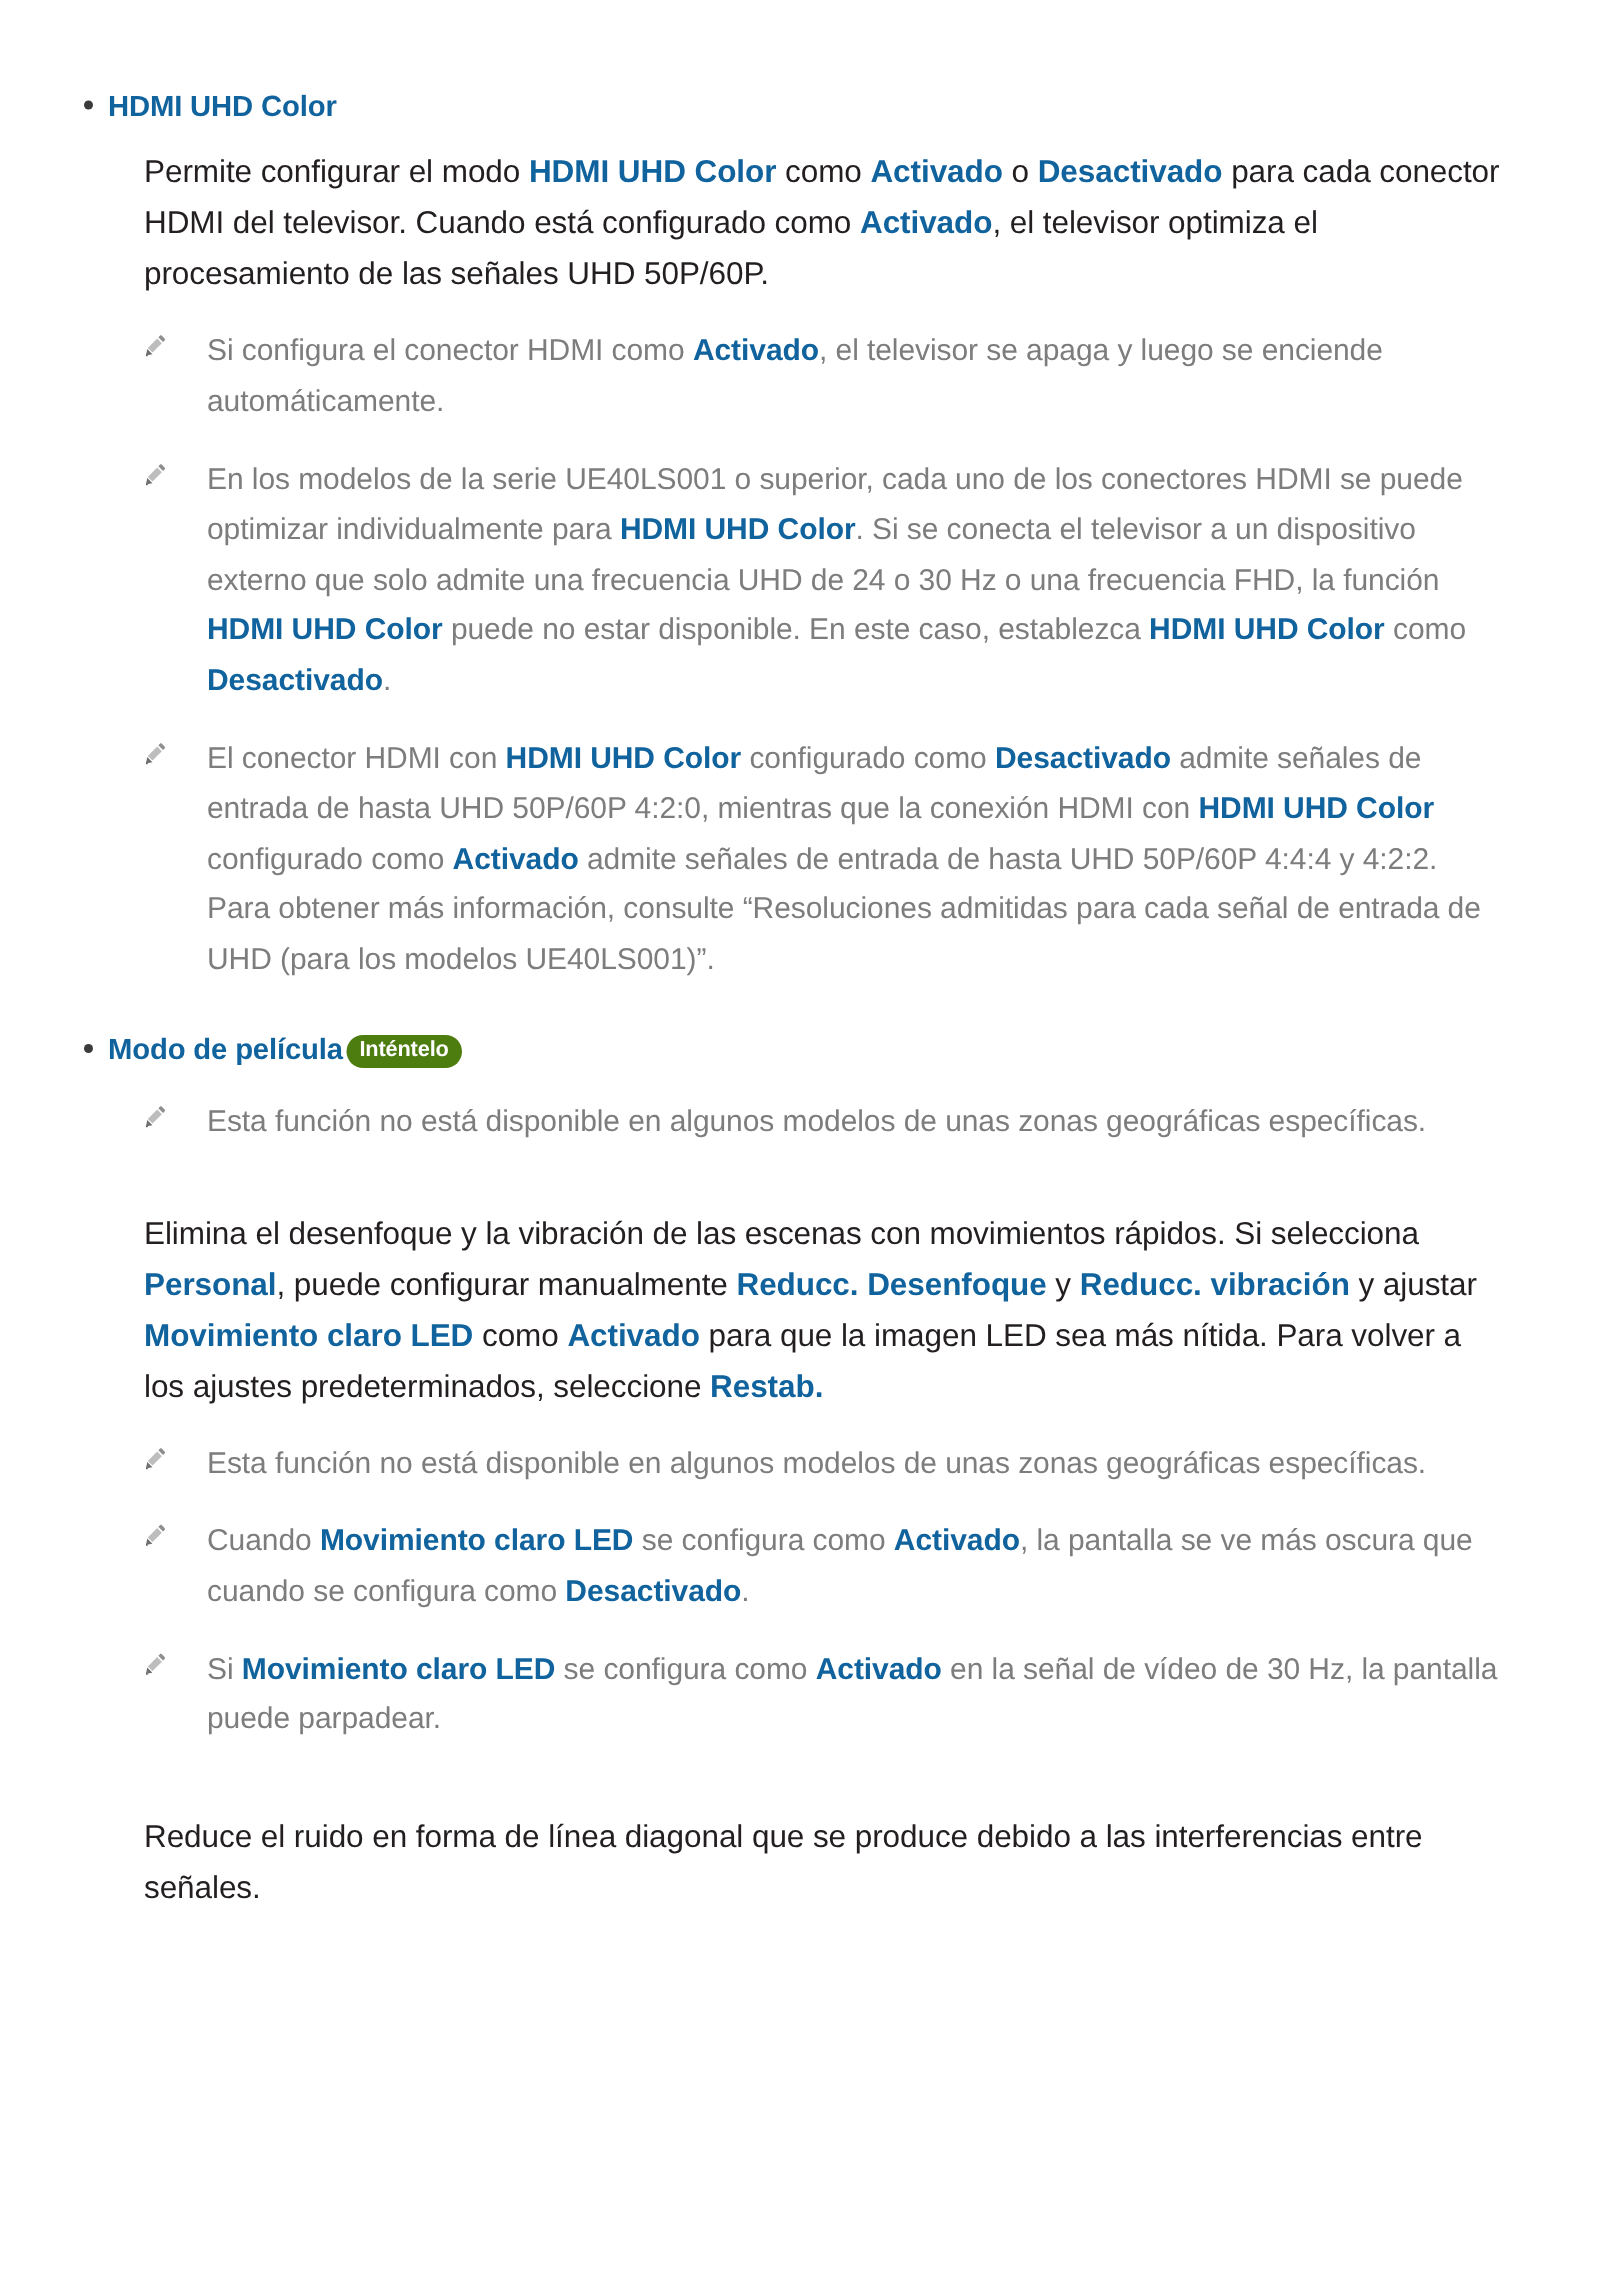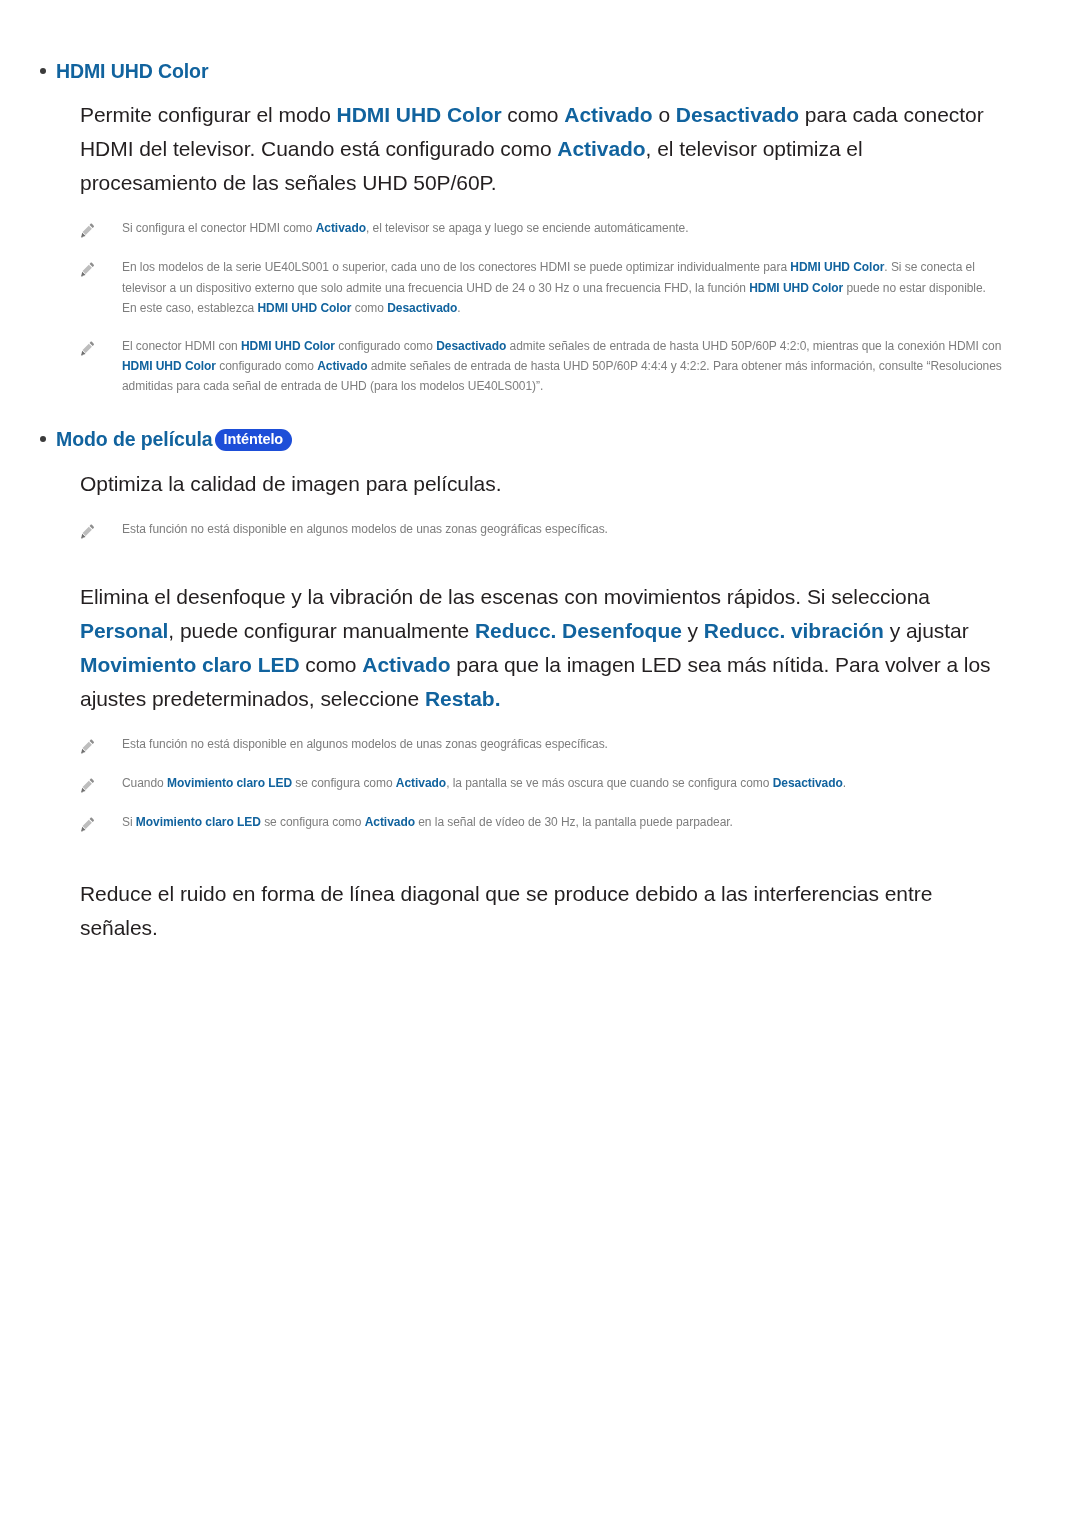--- a/index.html
+++ b/index.html
@@ -13,21 +13,21 @@
     font-family: "Liberation Sans", sans-serif;
     color: #231f20;
     -webkit-font-smoothing: antialiased;
   }
 
   .page {
     position: relative;
     width: 1080px;
     height: 1527px;
     box-sizing: border-box;
-    padding: 58px 78px 0 34px;
+    padding: 58px 78px 0 50px;
     background: #ffffff;
   }
 
   
   .section {
     margin: 0 0 0 0;
   }
   .heading-row {
     display: flex;
     align-items: baseline;
@@ -54,21 +54,21 @@
   }
   .heading-text {
     font-size: 19.5px;
     font-weight: bold;
     color: #11639e;
     letter-spacing: -0.1px;
     line-height: 1.35;
   }
   .badge {
     display: inline-block;
-    background: #1d4ed8;
+    background: #4d7c0f;
     color: #ffffff;
     font-size: 14.5px;
     font-weight: bold;
     border-radius: 11px;
     padding: 2px 9px 3px 9px;
     line-height: 1.15;
     margin-left: 2px;
     position: relative;
     top: -2px;
     letter-spacing: -0.1px;
@@ -100,21 +100,21 @@
     width: 42px;
     padding-top: 4px;
   }
   .note-icon svg {
     display: block;
     width: 17px;
     height: 17px;
   }
   .note-text {
     flex: 1 1 auto;
-    font-size: 12px;
+    font-size: 20px;
     line-height: 1.68;
     color: #7d7d7d;
     letter-spacing: -0.05px;
   }
   .note-text b {
     color: #11639e;
     font-weight: bold;
   }
 
   .gap-section { height: 26px; }
@@ -175,21 +175,20 @@
       </div>
       <div class="gap-section-lg"></div>
       <div class="section">
         <div class="heading-row">
           <span class="heading-bullet">
             <span class="dot"></span>
           </span>
           <span class="heading-text">Modo de película</span>
           <span class="badge">Inténtelo</span>
         </div>
-        <p class="body-para"><span>Optimiza la calidad de imagen para películas.</span></p>
         <div class="note-row">
           <span class="note-icon">
             <svg viewBox="0 0 24 24" xmlns="http://www.w3.org/2000/svg">
               <g fill="#8e8e8e">
                 <path d="M16.8 2.6c-.5-.5-1.3-.5-1.8 0l-1.5 1.5 4.4 4.4 1.5-1.5c.5-.5.5-1.3 0-1.8l-2.6-2.6z"></path>
                 <path d="M12.4 5.2L3.6 14l4.4 4.4 8.8-8.8-4.4-4.4z" fill="#bdbdbd"></path>
                 <path d="M3.1 15.1L2 20.2c-.1.5.3.9.8.8l5.1-1.1-4.8-4.8z" fill="#6f6f6f"></path>
                 <path d="M2.2 20.1l-.2 1c-.1.5.3.9.8.8l1-.2-1.6-1.6z" fill="#3f3f3f"></path>
               </g>
             </svg>

